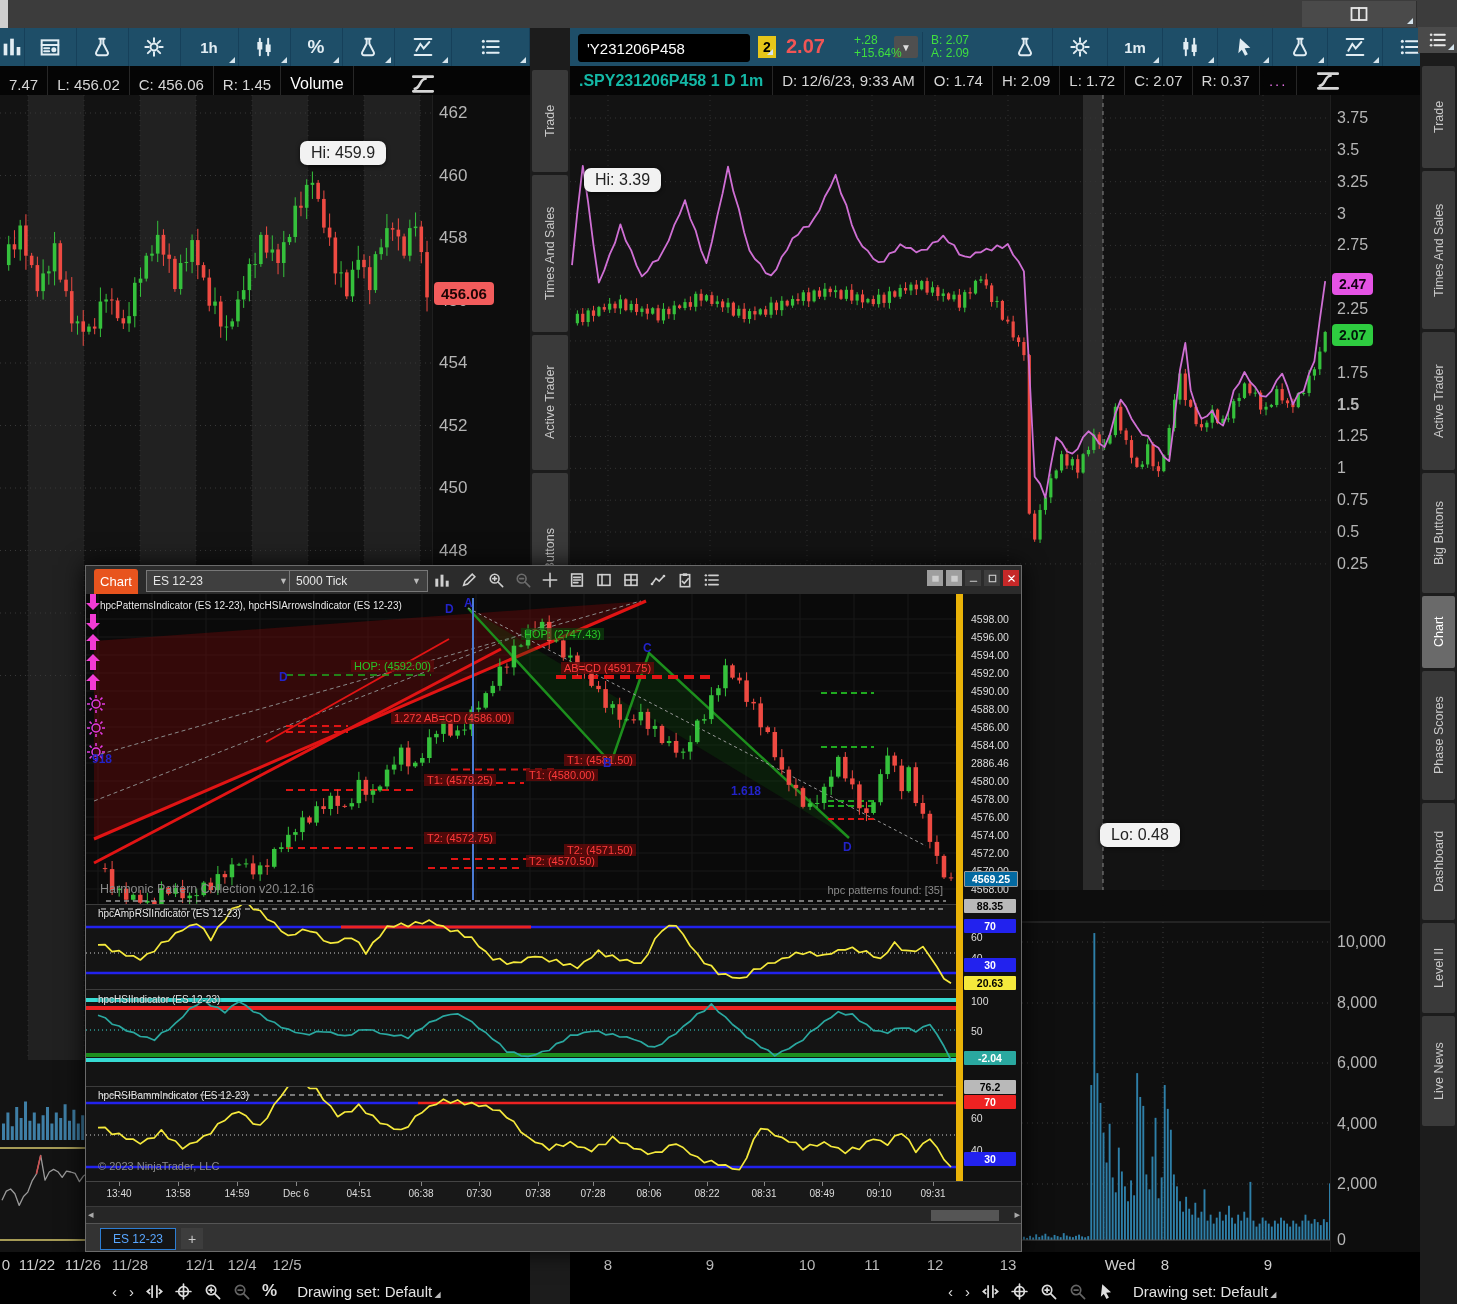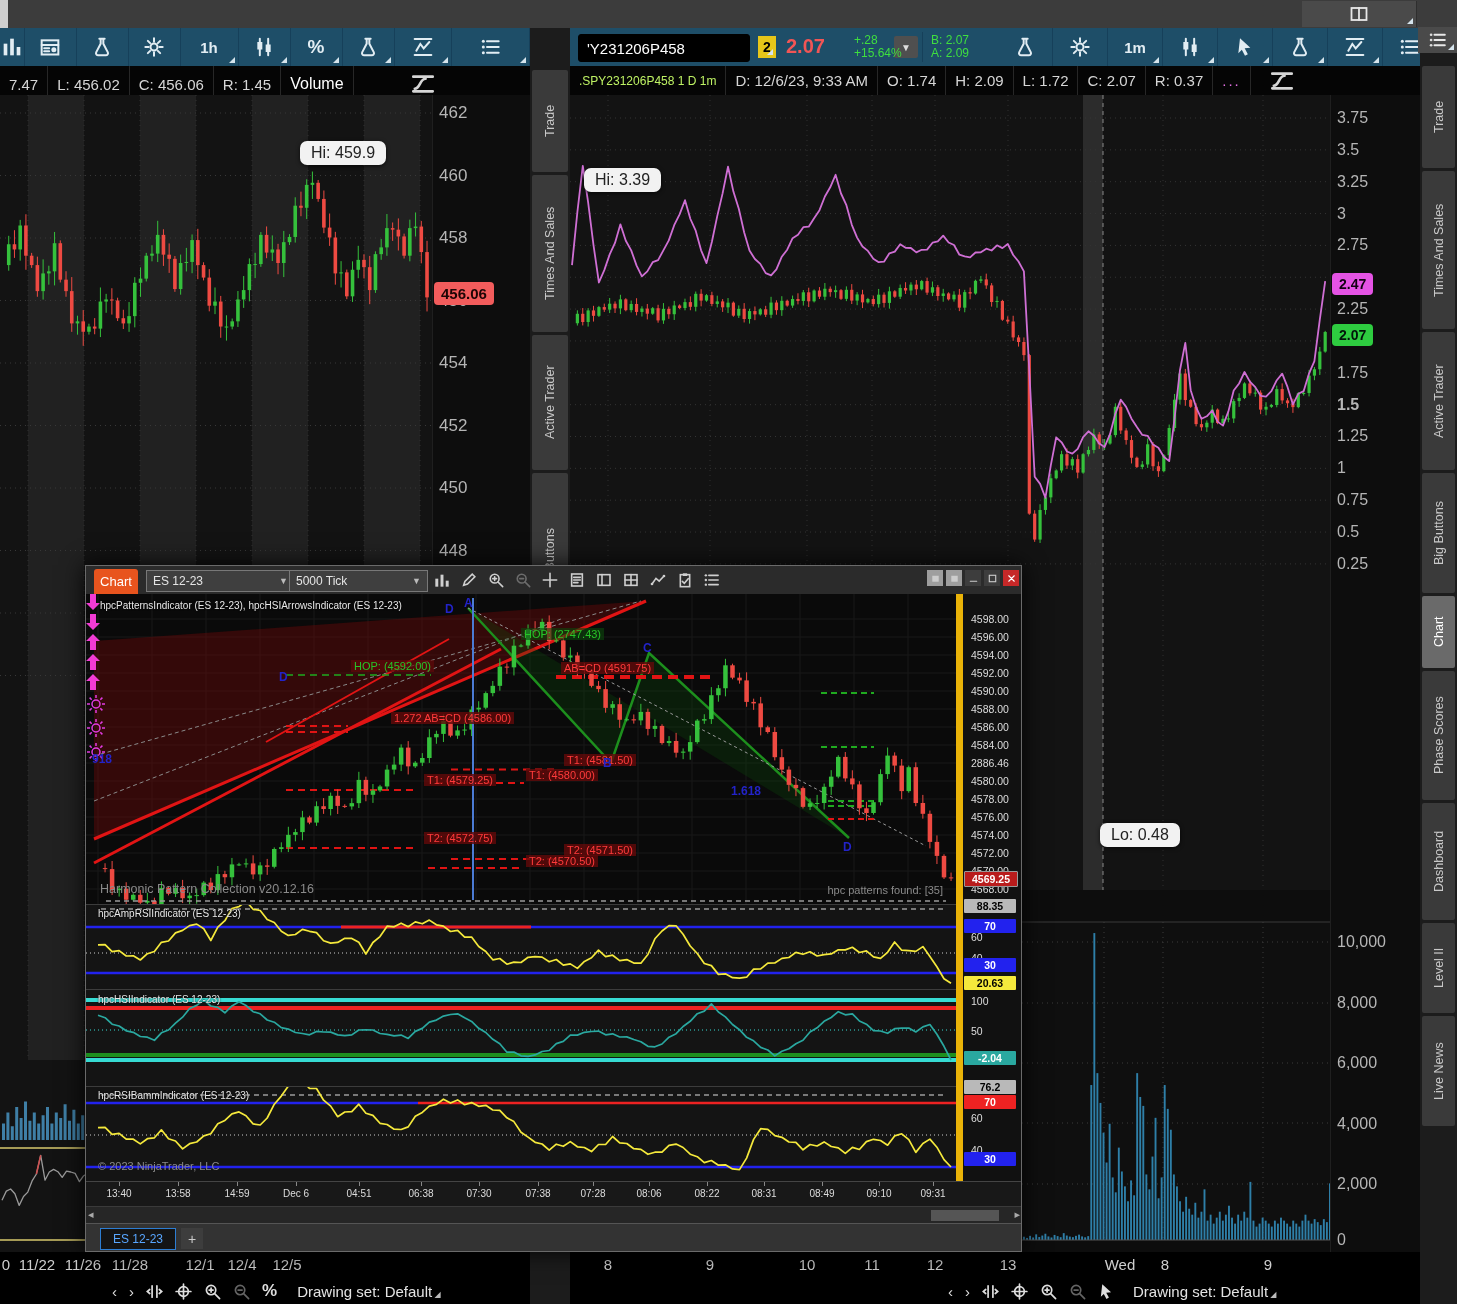--- a/index.html
+++ b/index.html
@@ -494,21 +494,21 @@
                 <path d="M3.6 2.5h7M3.6 6h7M3.6 9.5h7"></path>
                 <circle cx="1.4" cy="2.5" r=".9" fill="currentColor" stroke="none"></circle>
                 <circle cx="1.4" cy="6" r=".9" fill="currentColor" stroke="none"></circle>
                 <circle cx="1.4" cy="9.5" r=".9" fill="currentColor" stroke="none"></circle>
               </svg>
             </span>
           </div>
         </div>
   </div>
   <div class="datarow" id="rHeader" style="top:38px;height:29px">
-   <div class="cell" style="font-weight:normal;color:#bef264;font-size:12px">.SPY231206P458 1 D 1m</div>
+   <div class="cell" style="font-weight:bold;color:#14b8a6;font-size:16px">.SPY231206P458 1 D 1m</div>
   <div class="cell">D: 12/6/23, 9:33 AM</div>
         <div class="cell">O: 1.74</div>
         <div class="cell">H: 2.09</div>
         <div class="cell">L: 1.72</div>
         <div class="cell">C: 2.07</div>
         <div class="cell">R: 0.37</div>
         <div class="cell" style="color: rgb(226, 111, 226); letter-spacing: 2px;">...</div>
         <div style="margin-left: 18px; display: flex; align-items: center;">
           <span style="display: inline-flex;">
             <svg viewBox="0 0 12 12" width="26" height="26" fill="none" stroke="currentColor" stroke-width="1.2" stroke-linecap="round">
@@ -1571,21 +1571,21 @@
         <div class="ntick" style="top: 127px;">4586.00</div>
         <div class="ntick" style="top: 145px;">4584.00</div>
         <div class="ntick" style="top: 163px;">2886.46</div>
         <div class="ntick" style="top: 181px;">4580.00</div>
         <div class="ntick" style="top: 199px;">4578.00</div>
         <div class="ntick" style="top: 217px;">4576.00</div>
         <div class="ntick" style="top: 235px;">4574.00</div>
         <div class="ntick" style="top: 253px;">4572.00</div>
         <div class="ntick" style="top: 271px;">4570.00</div>
         <div class="ntick" style="top: 289px;">4568.00</div>
-        <div class="nbox" style="top: 277px; background: #b91c1c; color: rgb(255, 255, 255); border: 1px solid rgb(153, 153, 153);">4569.25</div>
+        <div class="nbox" style="top: 277px; background: #0369a1; color: rgb(255, 255, 255); border: 1px solid rgb(153, 153, 153);">4569.25</div>
         <div class="nbox" style="top: 305px; background: rgb(185, 185, 185); color: rgb(0, 0, 0);">88.35</div>
         <div class="nbox" style="top: 325px; background: rgb(34, 34, 238); color: rgb(255, 255, 255);">70</div>
         <div class="ntick" style="top: 337px;">60</div>
         <div class="ntick" style="top: 358px;">40</div>
         <div class="nbox" style="top: 364px; background: rgb(34, 34, 238); color: rgb(255, 255, 255);">30</div>
         <div class="nbox" style="top: 382px; background: rgb(245, 233, 60); color: rgb(0, 0, 0);">20.63</div>
         <div class="ntick" style="top: 401px;">100</div>
         <div class="ntick" style="top: 431px;">50</div>
         <div class="nbox" style="top: 457px; background: rgb(42, 168, 160); color: rgb(255, 255, 255);">-2.04</div>
         <div class="nbox" style="top: 486px; background: rgb(185, 185, 185); color: rgb(0, 0, 0);">76.2</div>

